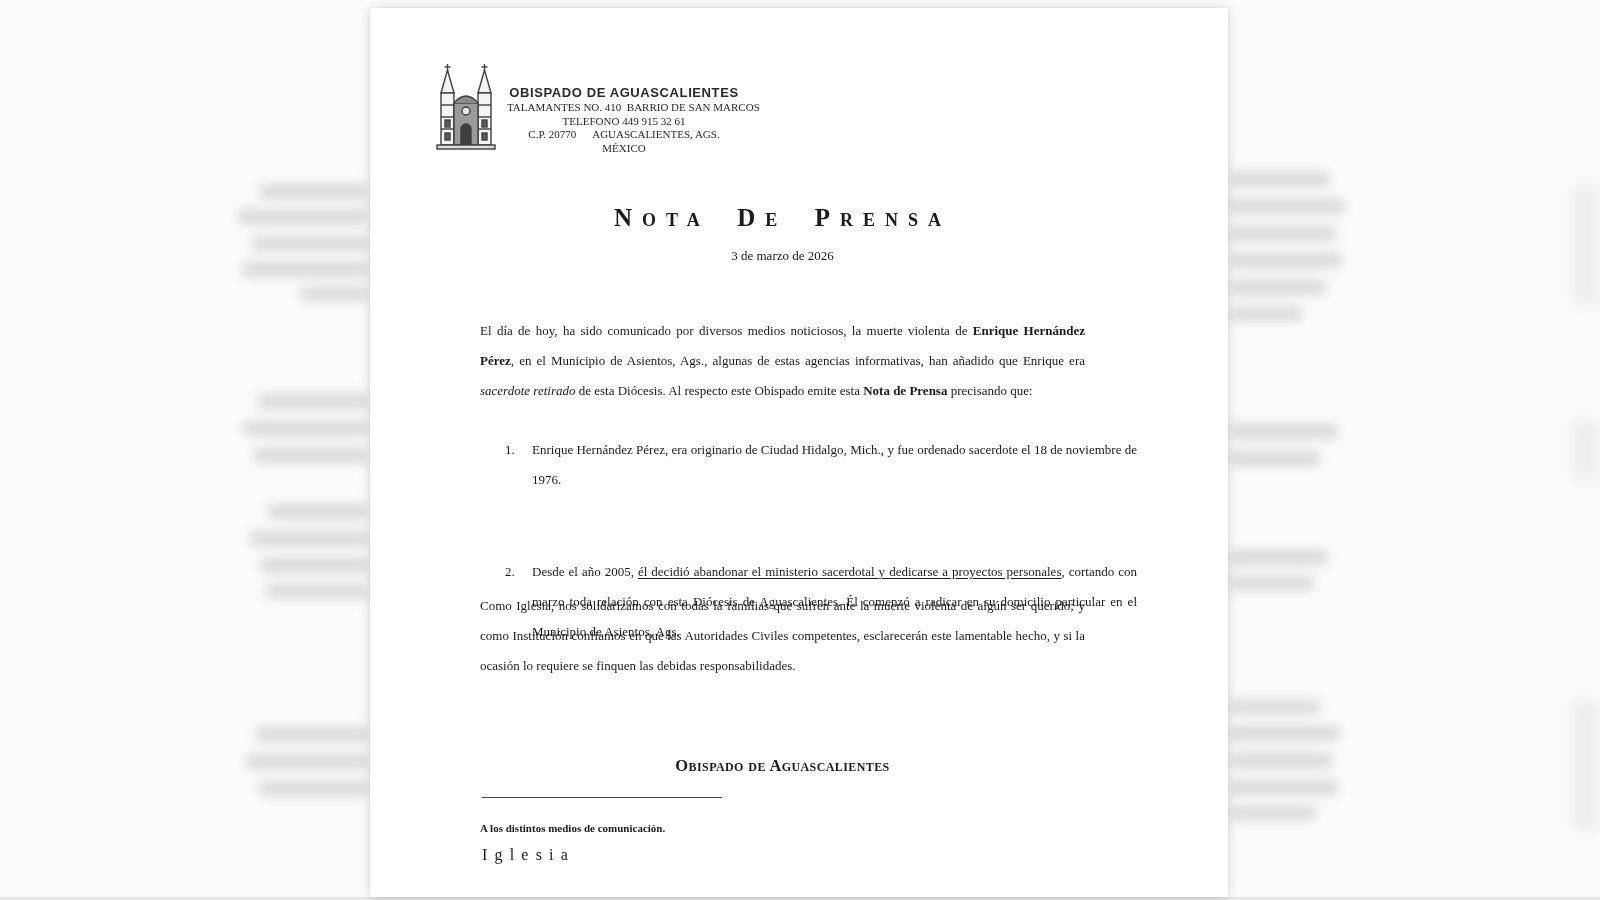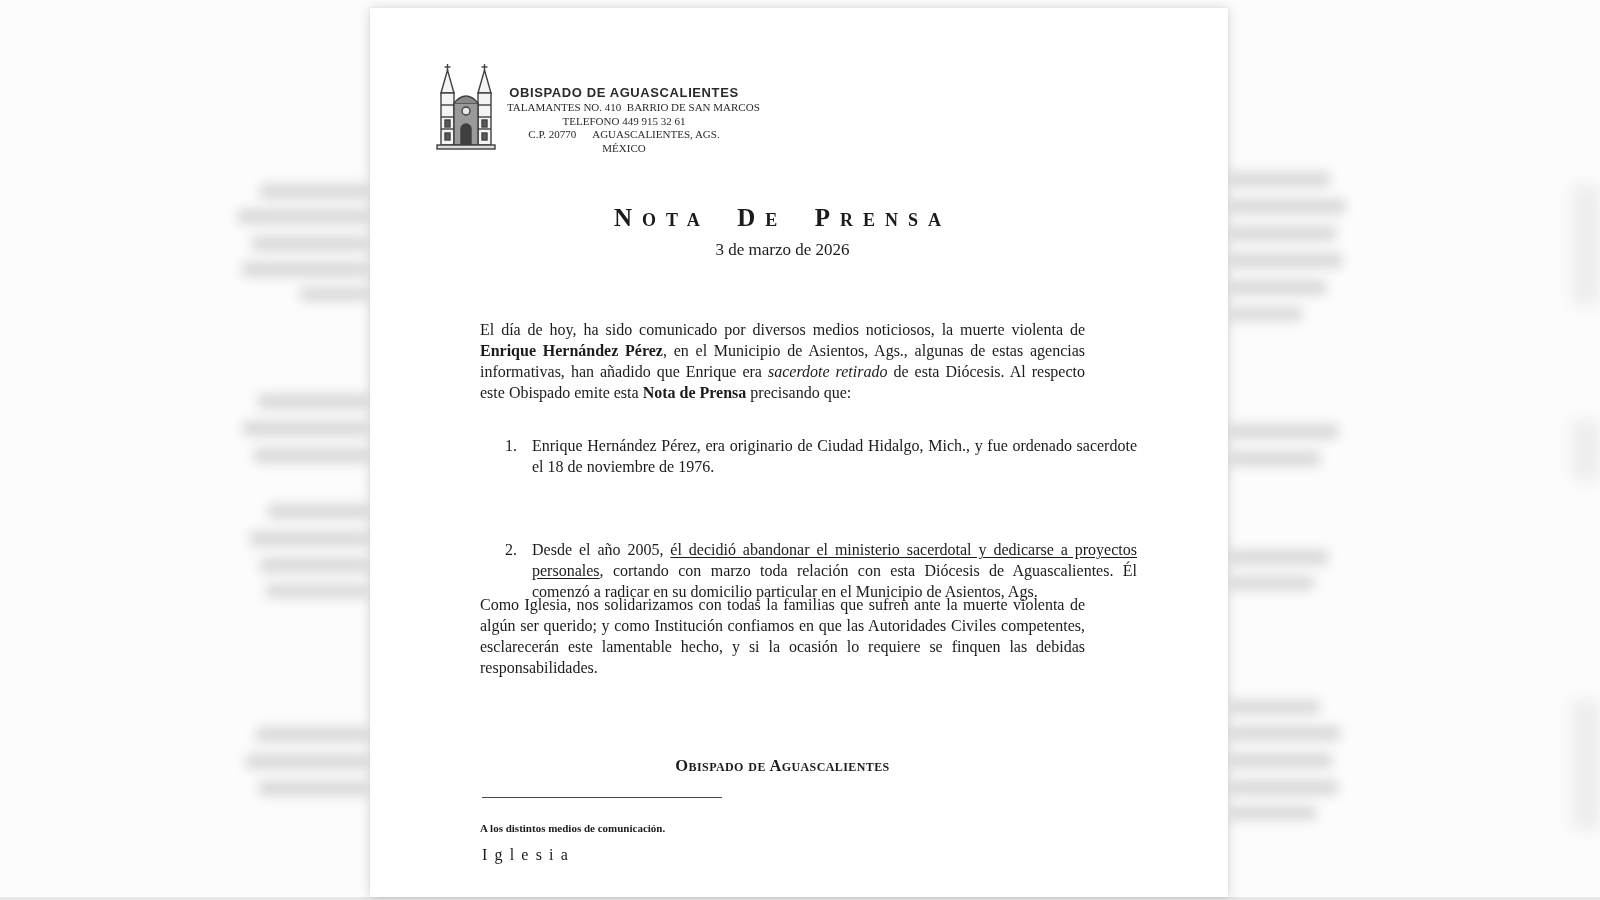--- a/index.html
+++ b/index.html
@@ -31,23 +31,23 @@
     font-family:"Liberation Sans", sans-serif;font-weight:bold;
     font-size:13px;letter-spacing:0.6px;white-space:pre;color:#2a2a2a;
   }
   .lh-line{font-size:11px;line-height:12.5px;white-space:pre;color:#2a2a2a;margin-top:1px;}
   
   .title-block{position:absolute;top:196px;left:110px;width:605px;text-align:center;}
   .doc-title{
     font-weight:bold;font-size:25px;font-variant:small-caps;
     letter-spacing:0.40em;word-spacing:0.45em;white-space:nowrap;
   }
-  .doc-date{font-size:17px;margin-top:8px;}
+  .doc-date{font-size:13px;margin-top:16px;}
   
-  .body-text{font-size:16px;line-height:21px;text-align:justify;}
+  .body-text{font-size:13px;line-height:30px;text-align:justify;}
   .para1{position:absolute;top:295px;left:110px;width:605px;}
   .ol{position:absolute;left:110px;width:605px;}
   .item1{top:427px;}
   .item2{top:489px;}
   .li{position:relative;padding-left:52px;}
   .li .num{position:absolute;left:25px;top:0;}
   .closing{position:absolute;top:570px;left:110px;width:605px;}
   b,.bold{font-weight:bold;}
   i,.italic{font-style:italic;}
   .underlined{text-decoration:underline;text-underline-offset:2px;}

